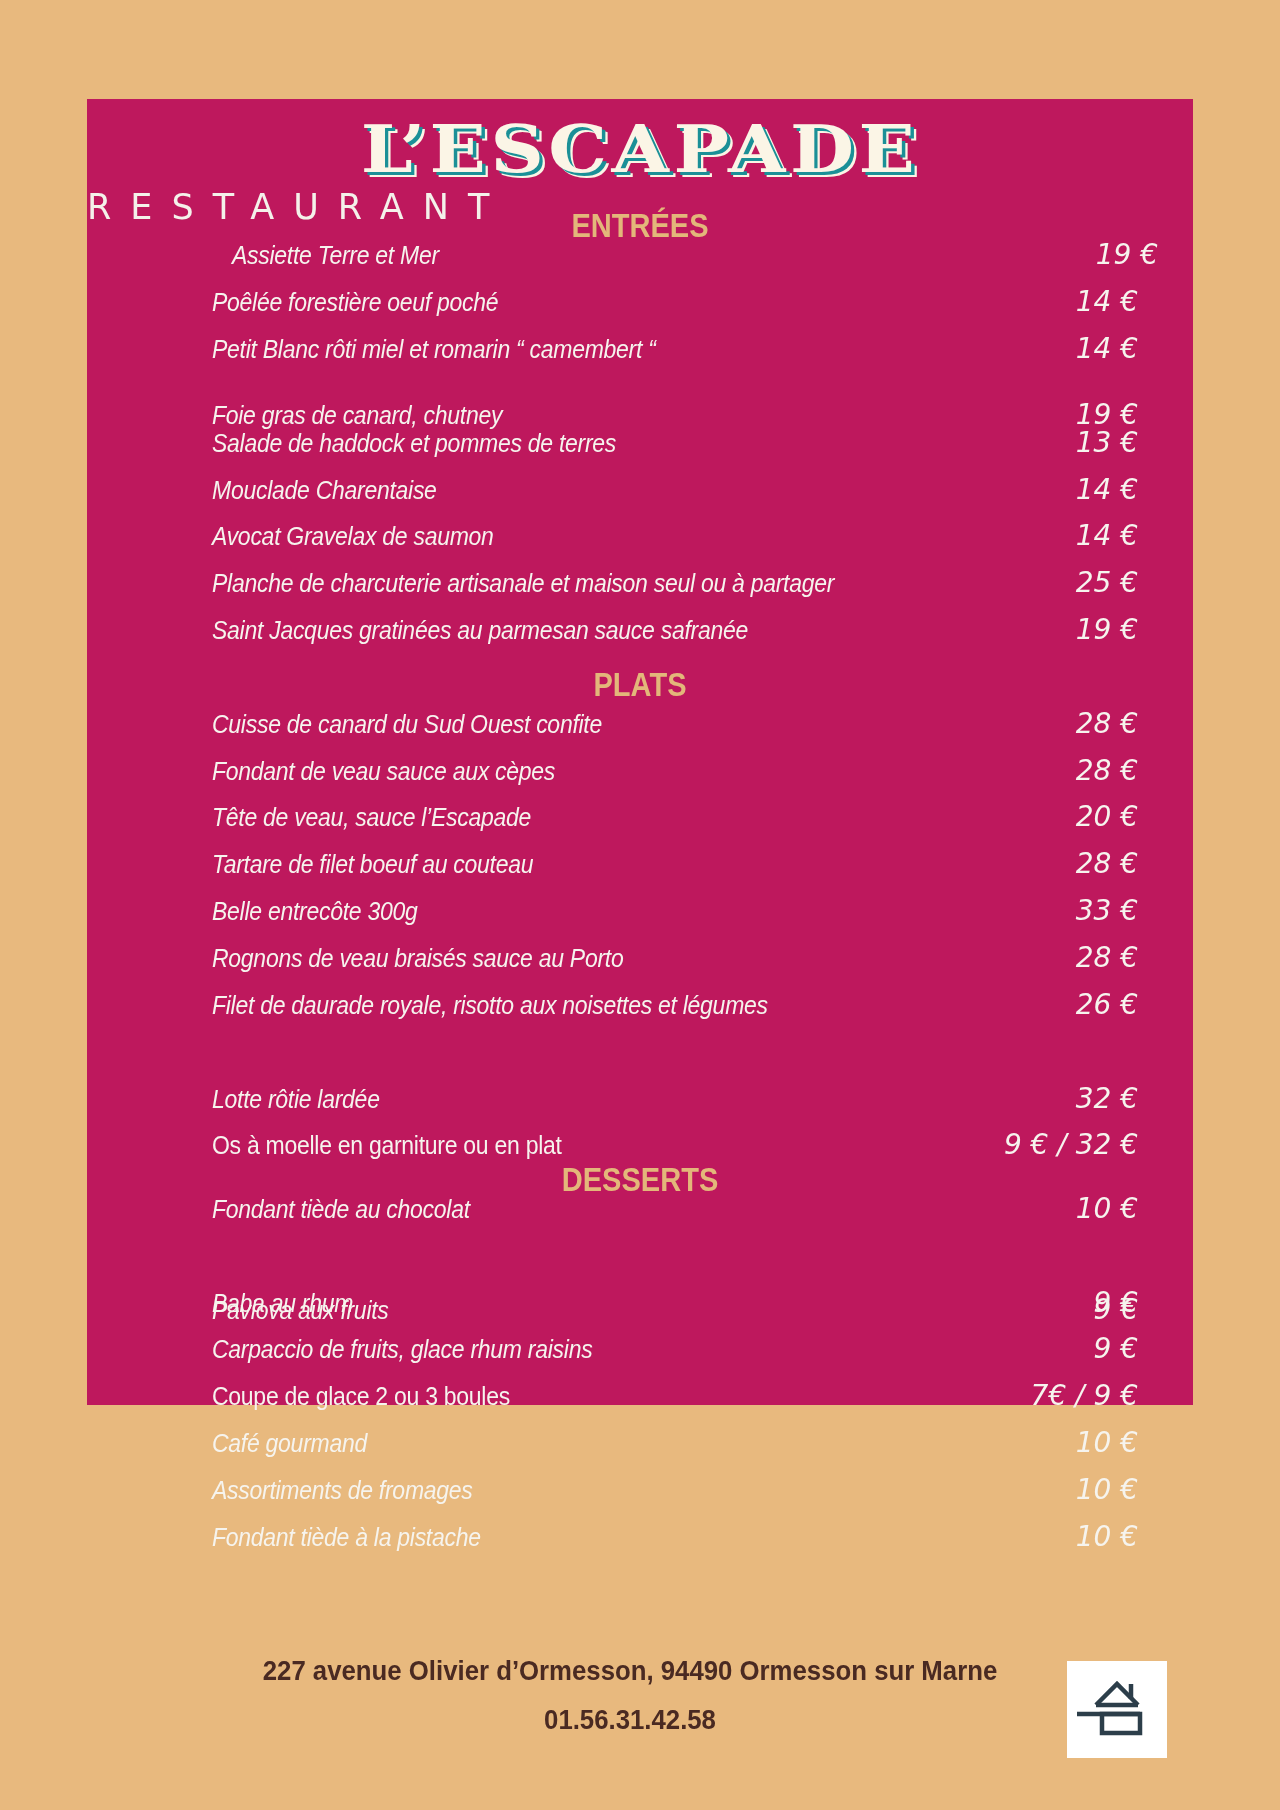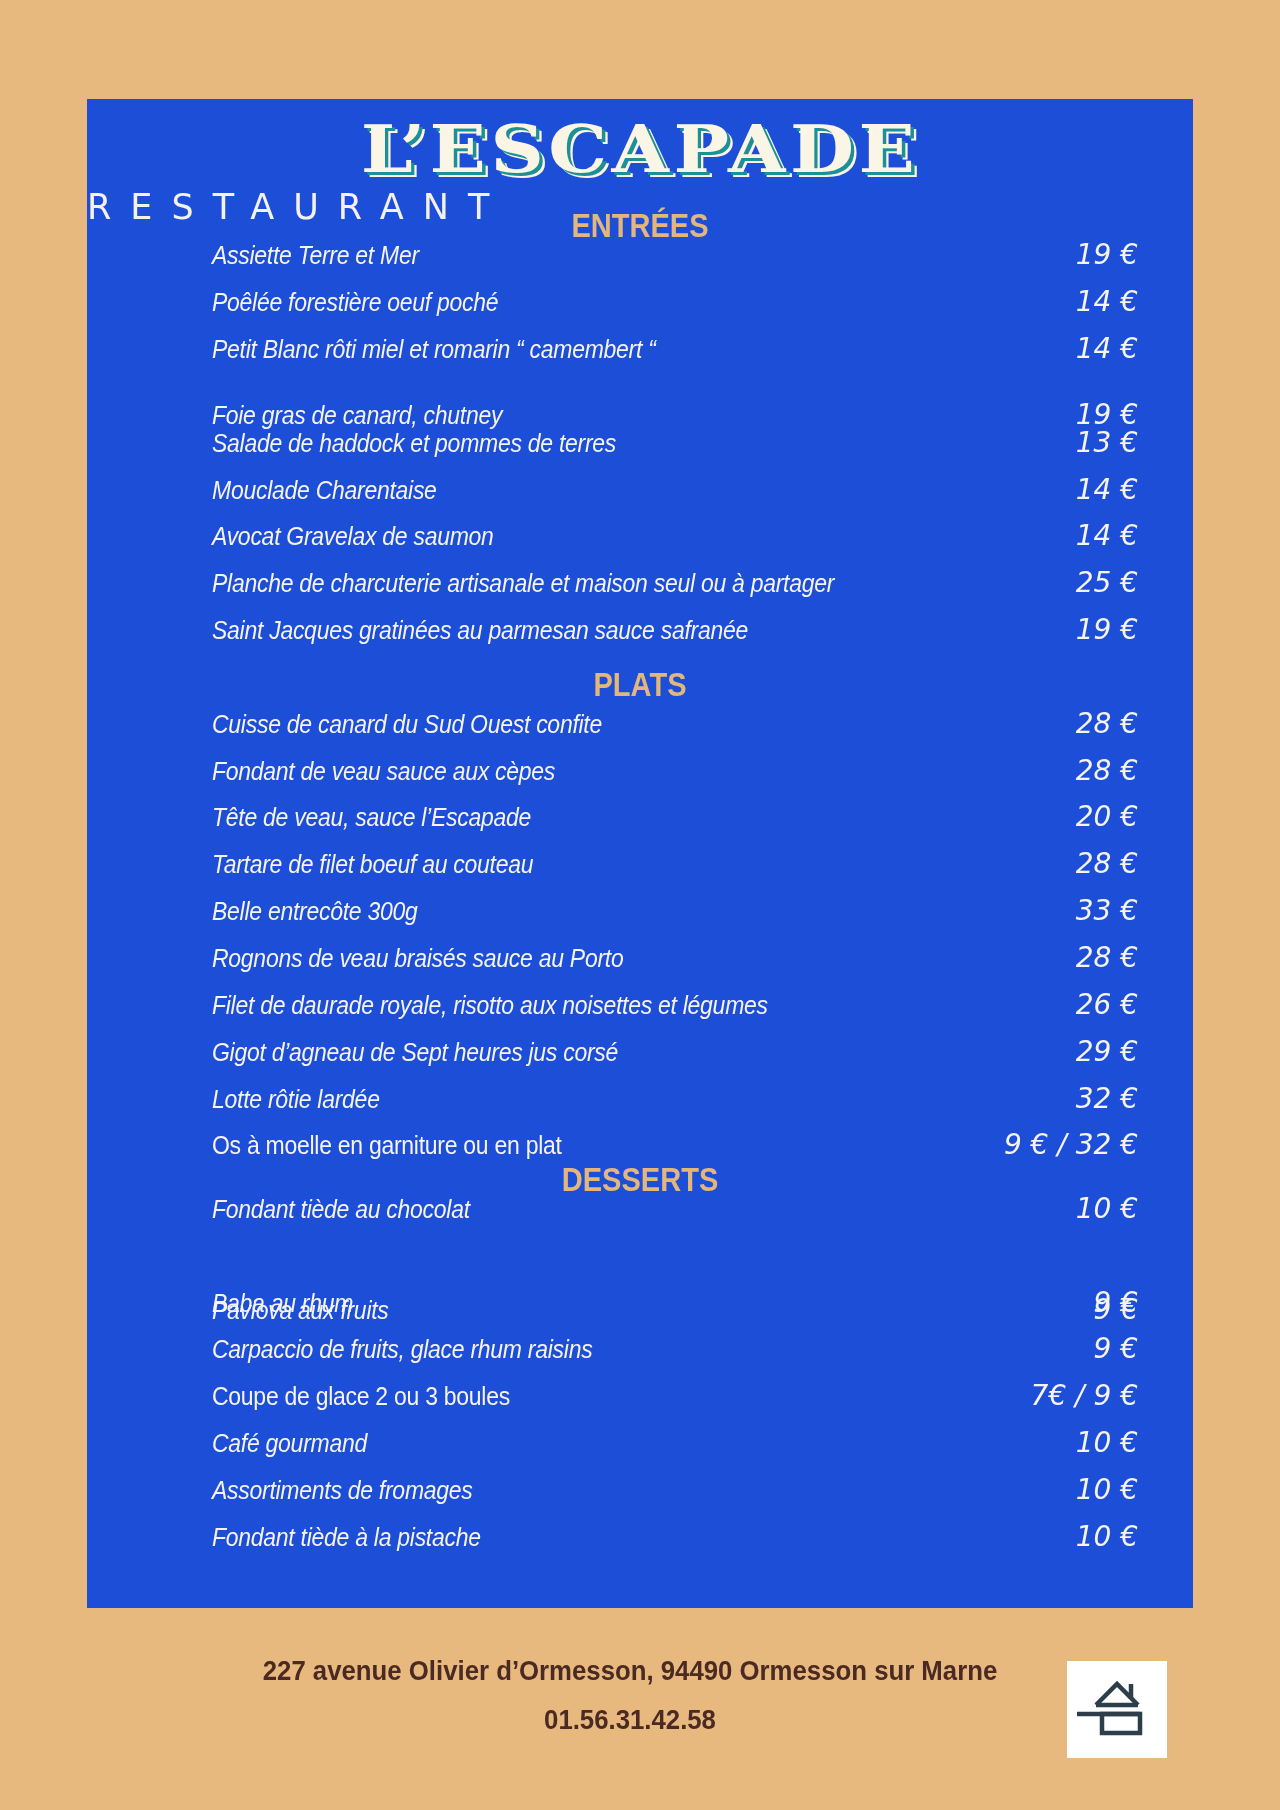--- a/index.html
+++ b/index.html
@@ -4,22 +4,22 @@
 <style>
   html, body { margin:0; padding:0; }
   body {
     width:1280px; height:1810px;
     background:#E8B97E;
     position:relative;
     overflow:hidden;
     font-family:"Liberation Sans", sans-serif;
   }
   .panel {
-    position:absolute; left:87px; top:99px; width:1106px; height:1509px;
-    background:#1d4ed8;
+    position:absolute; left:87px; top:99px; width:1106px; height:1306px;
+    background:#be185d;
   }
   .title {
     position:absolute; left:0; width:100%; top:10px;
     text-align:center;
     font-family:"DejaVu Serif", serif;
     font-weight:bold;
     font-size:66px;
     letter-spacing:4px;
     color:#FBF5E6;
     line-height:80px;
@@ -87,21 +87,21 @@
 </style>
 </head>
 <body>
 
 <div class="panel">
   <div class="title">L’ESCAPADE</div>
   <div class="subtitle">RESTAURANT</div>
 
   <div class="section-title" style="top:109px;">ENTRÉES</div>
 
-  <div class="row" style="top:138px;">
+  <div class="row" style="top:138px;margin-left:20px;">
     <span class="name">Assiette Terre et Mer</span>
     <span class="price">19 €</span>
   </div>
   <div class="row" style="top:185px;">
     <span class="name">Poêlée forestière oeuf poché</span>
     <span class="price">14 €</span>
   </div>
   <div class="row" style="top:232px;">
     <span class="name">Petit Blanc  rôti miel et romarin “ camembert  “</span>
     <span class="price">14 €</span>
@@ -153,24 +153,20 @@
     <span class="name">Belle entrecôte 300g</span>
     <span class="price">33 €</span>
   </div>
   <div class="row" style="top:841px;">
     <span class="name">Rognons de veau braisés sauce au Porto</span>
     <span class="price">28 €</span>
   </div>
   <div class="row" style="top:888px;">
     <span class="name">Filet de daurade royale, risotto aux noisettes et légumes</span>
     <span class="price">26 €</span>
-  </div>
-  <div class="row" style="top:935px;">
-    <span class="name">Gigot d’agneau de Sept heures jus corsé</span>
-    <span class="price">29 €</span>
   </div>
   <div class="row" style="top:982px;">
     <span class="name">Lotte rôtie lardée</span>
     <span class="price">32 €</span>
   </div>
   <div class="row" style="top:1028px;">
     <span class="name upright">Os à moelle  en garniture ou en plat</span>
     <span class="price">9 € / 32 €</span>
   </div>
 

